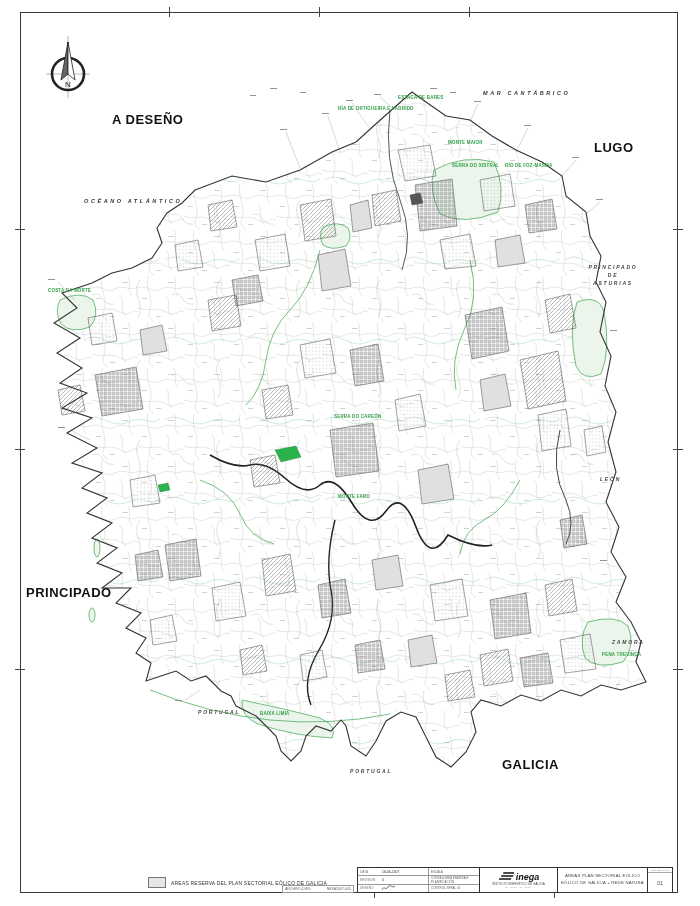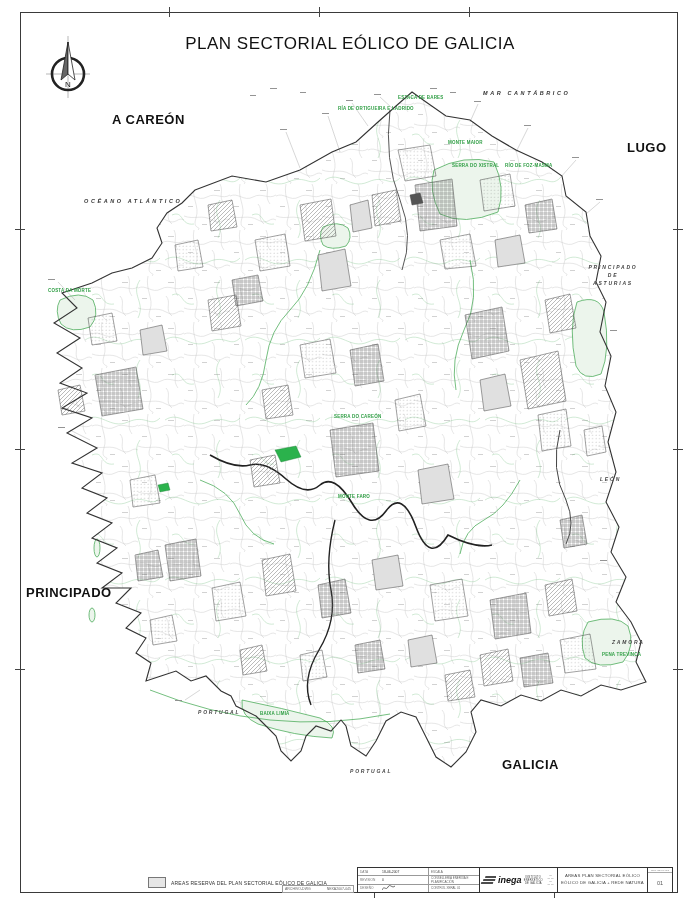--- a/index.html
+++ b/index.html
@@ -28,21 +28,21 @@
   .tblock{position:absolute;left:357px;top:867px;width:316px;height:26px;
           border:1px solid #333;display:flex;box-sizing:border-box;background:#fff;}
   .tb-table{width:122px;border-right:1px solid #333;display:flex;flex-direction:column;box-sizing:border-box;}
   .tb-row{flex:1;display:grid;grid-template-columns:24px 46px 50px;align-items:center;
           border-bottom:.5px solid #999;overflow:hidden;}
   .tb-row:last-child{border-bottom:none;}
   .tb-lbl{font-size:3.2px;color:#777;padding-left:2px;}
   .tb-val{font-size:3.4px;color:#333;}
   .tb-rgt{font-size:3px;color:#666;border-left:.5px solid #999;padding-left:2px;height:100%;
           display:flex;align-items:center;overflow:hidden;}
-  .tb-logo{width:78px;border-right:1px solid #333;display:flex;flex-direction:row;
+  .tb-logo{width:78px;border-right:1px solid #333;display:flex;flex-direction:column;
            align-items:center;justify-content:center;box-sizing:border-box;text-align:center;}
   .logo-top{display:flex;align-items:center;}
   .logo-name{font-size:9px;font-weight:700;font-style:italic;color:#111;margin-left:2px;}
   .logo-sub{font-size:2.6px;color:#333;letter-spacing:.2px;margin-top:1px;}
   .logo-dashes{font-size:2.6px;color:#555;letter-spacing:1px;}
   .tb-title{width:90px;border-right:1px solid #333;display:flex;flex-direction:column;
             align-items:center;justify-content:center;box-sizing:border-box;}
   .tb-title div{font-size:4.3px;color:#444;line-height:1.6;letter-spacing:.2px;white-space:nowrap;}
   .tb-num{flex:1;display:flex;flex-direction:column;box-sizing:border-box;}
   .tb-num .nlabel{font-size:2.3px;color:#888;text-align:center;border-bottom:.5px solid #aaa;padding:1px 0;}
@@ -60,21 +60,20 @@
   <div class="tick" style="left:469px;top:7px;width:1px;height:10px"></div>
   <div class="tick" style="left:374px;top:888px;width:1px;height:10px"></div>
   <div class="tick" style="left:554px;top:888px;width:1px;height:10px"></div>
   <div class="tick" style="left:15px;top:229px;width:10px;height:1px"></div>
   <div class="tick" style="left:15px;top:449px;width:10px;height:1px"></div>
   <div class="tick" style="left:15px;top:669px;width:10px;height:1px"></div>
   <div class="tick" style="left:673px;top:229px;width:10px;height:1px"></div>
   <div class="tick" style="left:673px;top:449px;width:10px;height:1px"></div>
   <div class="tick" style="left:673px;top:669px;width:10px;height:1px"></div>
 
-  <div class="map-title">PLAN SECTORIAL EÓLICO DE GALICIA</div>
 
   <svg style="position:absolute;left:38px;top:36px" width="60" height="62" viewBox="0 0 60 62">
     <line x1="30" y1="0" x2="30" y2="62" stroke="#888" stroke-width="0.6"></line>
     <line x1="8" y1="38" x2="52" y2="38" stroke="#888" stroke-width="0.6"></line>
     <circle cx="30" cy="38" r="16" fill="none" stroke="#222" stroke-width="2.6"></circle>
     <polygon points="30,6 23,44 30,38" fill="#666" stroke="#222" stroke-width="0.8"></polygon>
     <polygon points="30,6 37,44 30,38" fill="#fff" stroke="#222" stroke-width="0.8"></polygon>
     <text x="30" y="51" text-anchor="middle" font-size="8" font-family="Liberation Sans, sans-serif" fill="#222">N</text>
   </svg>
 
@@ -248,22 +247,22 @@
         <rect x="58" y="427" width="7" height="0.9"></rect>
           <rect x="175" y="700" width="7" height="0.9"></rect>
         <rect x="600" y="560" width="7" height="0.9"></rect>
           <rect x="610" y="330" width="7" height="0.9"></rect>
       </g>
     </g>
 
     <use href="#gal" fill="none" stroke="#333" stroke-width="1.1"></use>
   </svg>
 
-  <div class="prov" style="left:112px;top:112px">A CAREÓN</div>
-  <div class="prov" style="left:627px;top:140px">LUGO</div>
+  <div class="prov" style="left:112px;top:112px">A DESEÑO</div>
+  <div class="prov" style="left:594px;top:140px">LUGO</div>
   <div class="prov" style="left:26px;top:585px">PRINCIPADO</div>
   <div class="prov" style="left:502px;top:757px">GALICIA</div>
 
   <div class="sea" style="left:483px;top:90px">MAR CANTÁBRICO</div>
   <div class="sea" style="left:84px;top:198px">OCÉANO ATLÁNTICO</div>
 
   <div class="nbr-block" style="left:578px;top:263px;width:70px">
     <div>PRINCIPADO</div>
     <div>DE</div>
     <div>ASTURIAS</div>

